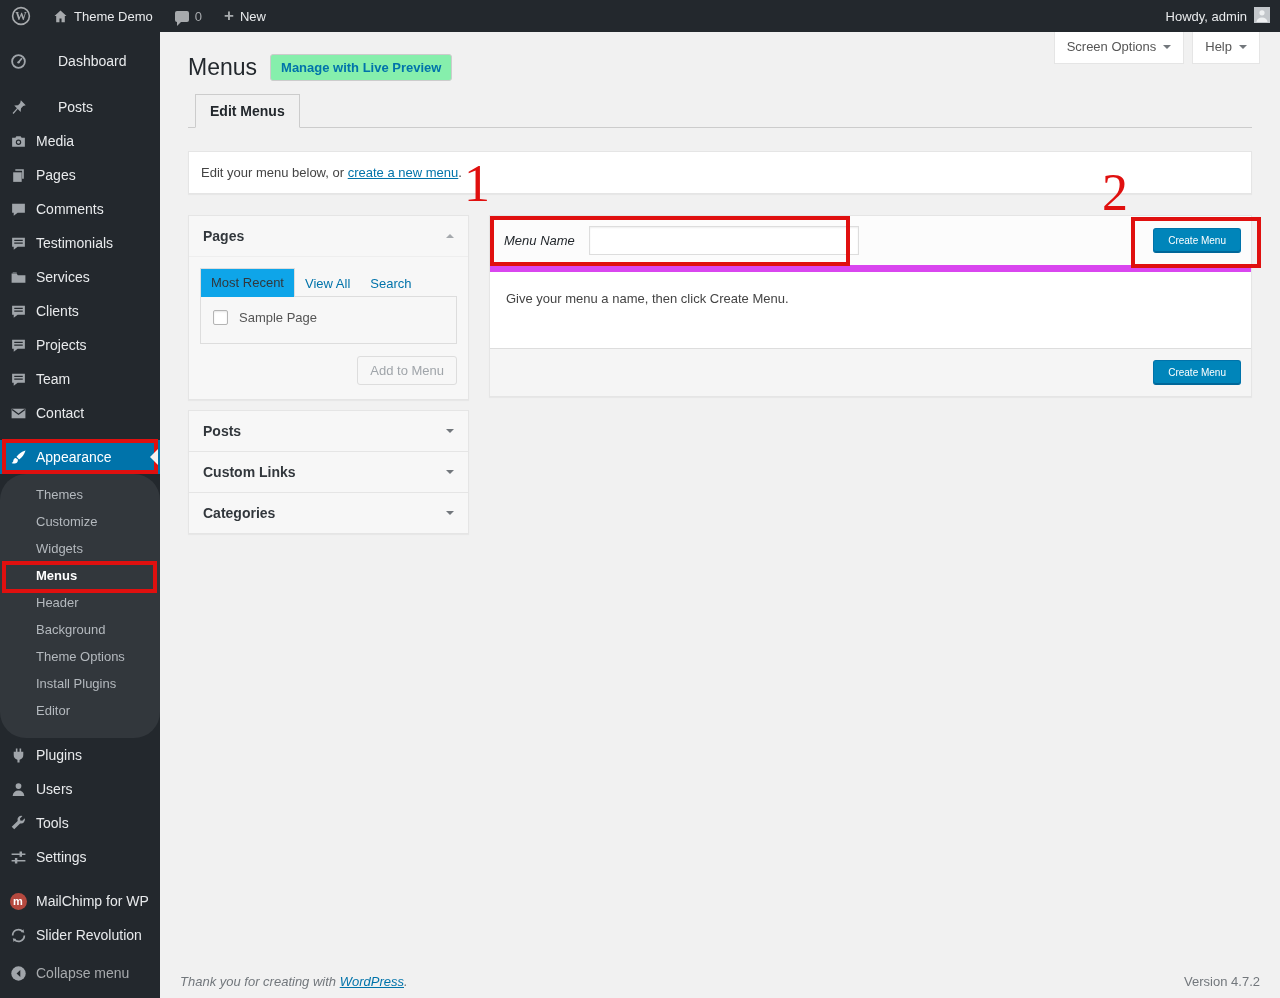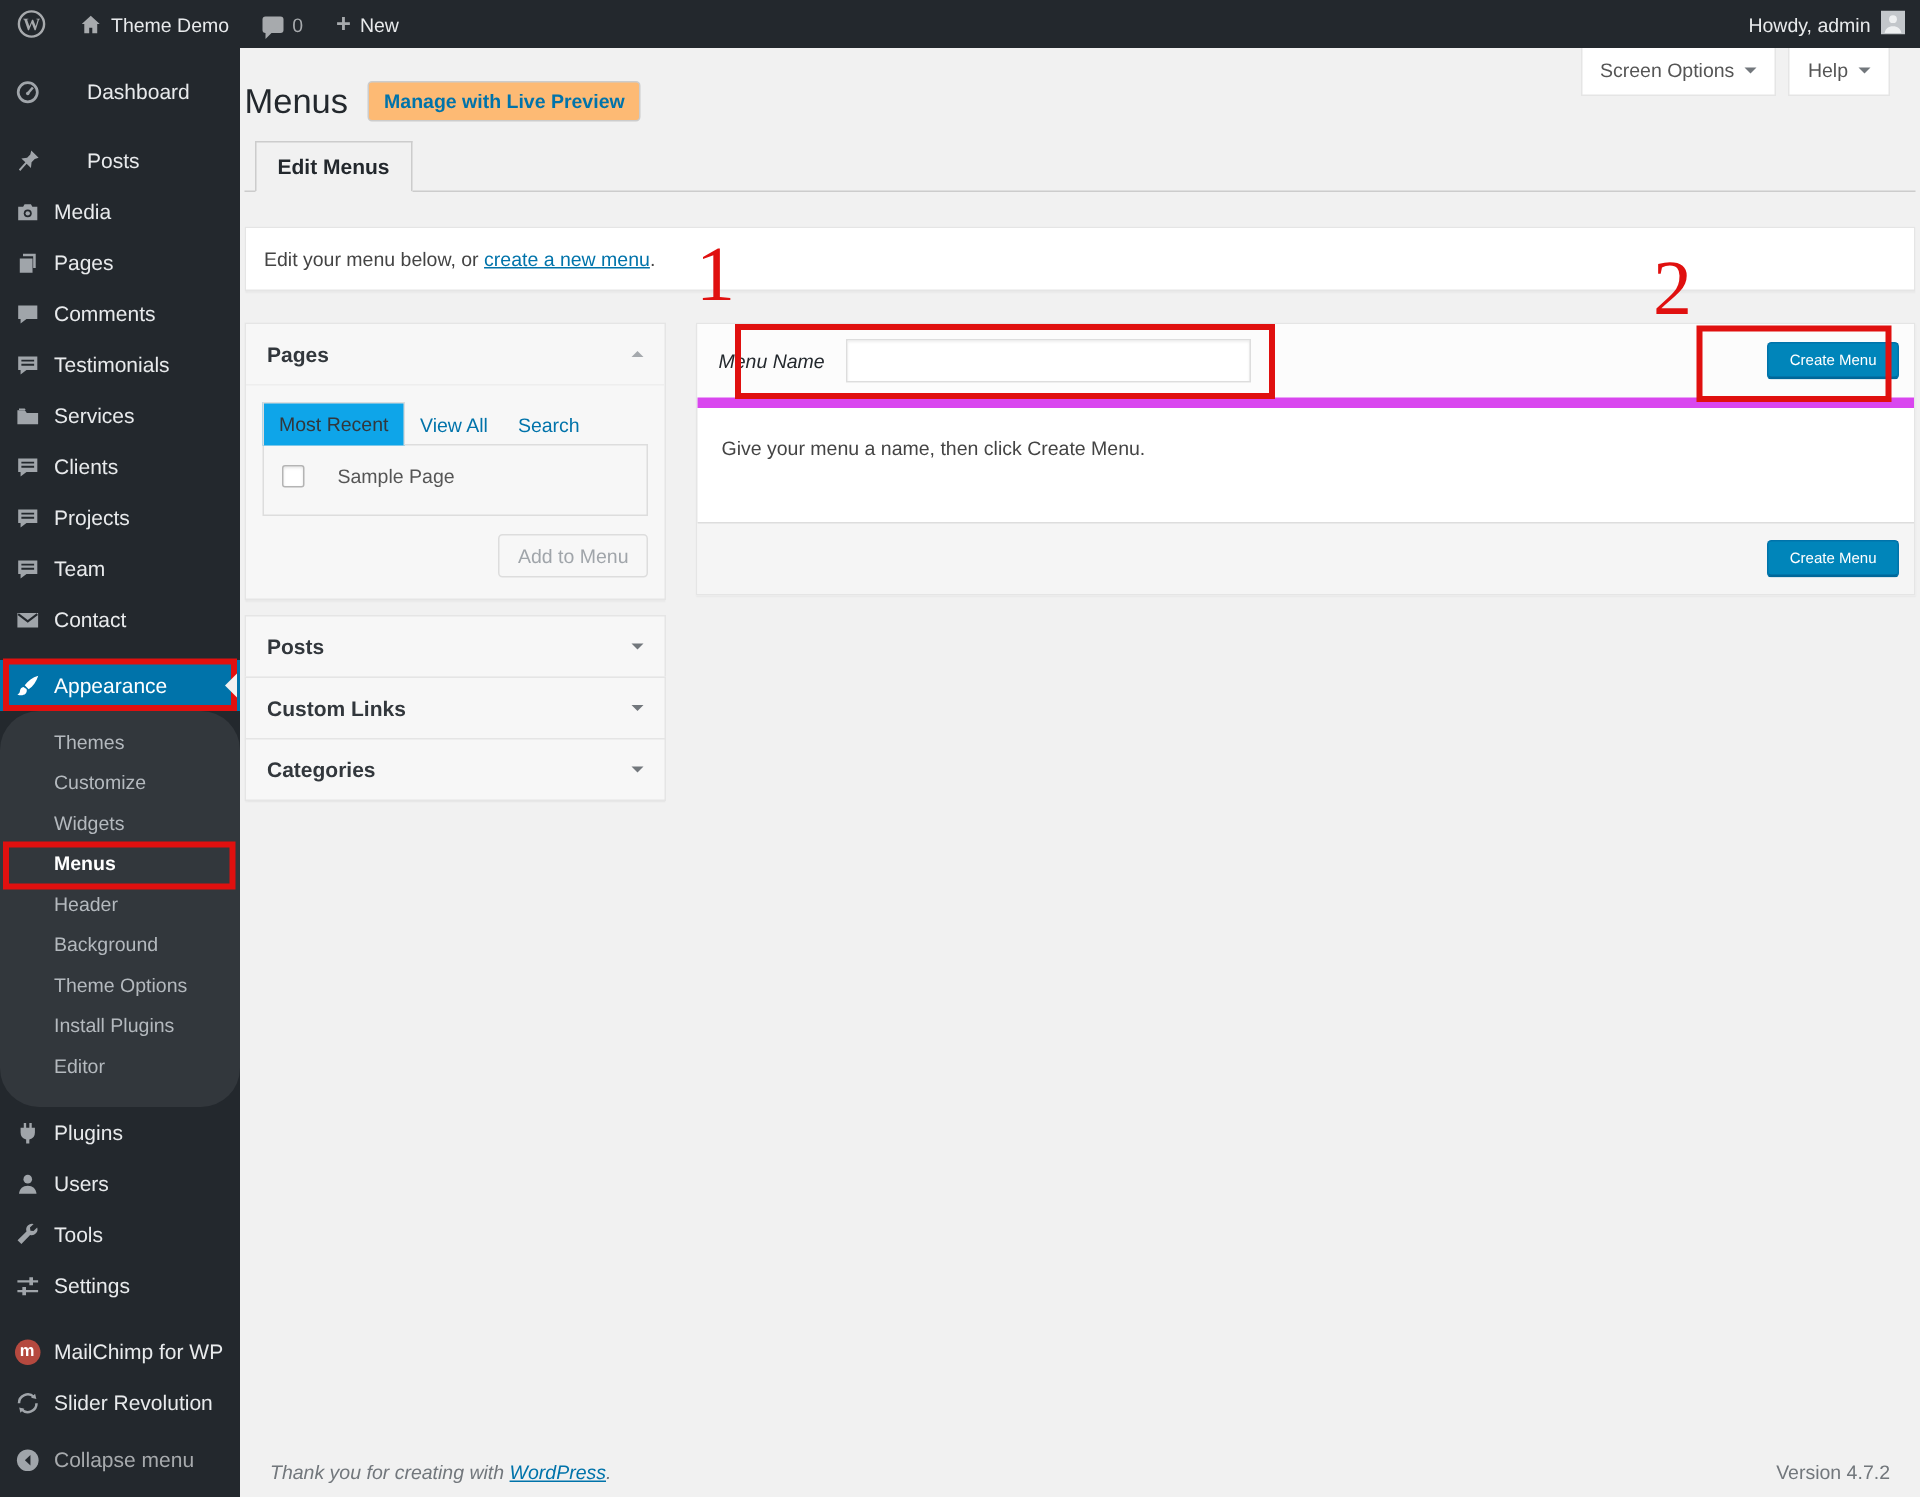--- a/index.html
+++ b/index.html
@@ -29,29 +29,29 @@
   .sep-s { margin-top:10px; }
   .mi.active { background:var(--accent,#0073aa); color:#fff; position:relative; }
   .mi.active .ico { color:#fff; }
   .submenu { background:var(--submenu,#32373c); padding:7px 0 14px;border-radius:26px; }
   .smi { display:block; line-height:27px; padding-left:36px; color:#b4b9be; font-size:13px; cursor:pointer; }
   .smi.current { color:#fff; font-weight:bold; }
   .collapse-item { margin-top:4px; color:#a7aaad; }
   .circle-badge { width:17px; height:17px; border-radius:50%; background:#b5493f; color:#fff;
     font-size:11px; font-weight:bold; display:flex; align-items:center; justify-content:center; }
   
-  .content { position:absolute; left:160px; top:32px; right:0; bottom:0; padding:0 3px; }
+  .content { position:absolute; left:160px; top:32px; right:0; bottom:0; padding:0 28px; }
   .screen-meta { position:absolute; top:0; right:20px; display:flex; gap:8px; }
   .meta-tab { background:#fff; border:1px solid #e5e5e5; border-top:none; color:#555;
     padding:7px 12px 9px; display:flex; align-items:center; gap:7px; cursor:pointer; }
   .tri-down { width:0; height:0; border:4px solid transparent; border-top-color:#72777c; margin-top:4px; }
   .tri-up { width:0; height:0; border:4px solid transparent; border-bottom-color:#a5a9ad; margin-bottom:4px; }
   .title-row { padding-top:21px; display:flex; align-items:center; gap:13px; }
   h1.page-title { margin:0; font-size:23px; font-weight:400; color:#23282d; line-height:29px; }
-  .title-action { background:#fdba74; border:1px solid #ccc; border-radius:3px; color:var(--accent,#0073aa);
+  .title-action { background:#86efac; border:1px solid #ccc; border-radius:3px; color:var(--accent,#0073aa);
     font-size:13px; font-weight:bold; padding:5px 10px; cursor:pointer; }
   .nav-tab-wrapper { margin-top:12px; border-bottom:1px solid #ccc; padding-left:7px; }
   .nav-tab { display:inline-block; background:#f1f1f1; border:1px solid #ccc; border-bottom:1px solid #f1f1f1;
     margin-bottom:-1px; padding:8px 14px; font-size:14px; font-weight:bold; color:#23282d; cursor:pointer; }
   .manage-box { margin-top:23px; background:#fff; border:1px solid #e5e5e5; padding:13px 12px;
     box-shadow:0 1px 1px rgba(0,0,0,.04); color:#444; }
   a.blue-link { color:var(--accent,#0073aa); text-decoration:underline; cursor:pointer; }
   
   .columns { display:flex; gap:20px; margin-top:21px; align-items:flex-start; }
   .col-left { width:281px; flex:none; }
@@ -59,21 +59,21 @@
   .box + .box { margin-top:-1px; }
   .box.pages { margin-bottom:11px; }
   .box-h { display:flex; justify-content:space-between; align-items:center; padding:12px 14px;
     font-size:14px; font-weight:bold; color:#32373c; cursor:pointer; }
   .box.pages .box-h { border-bottom:1px solid #eee; }
   .box-body { padding:11px 11px 14px; }
   .inner-tabs { display:flex; align-items:flex-end; position:relative; z-index:2; margin-bottom:-1px; }
   .itab { padding:6px 10px; color:var(--accent,#0073aa); cursor:pointer; }
   .itab.active { background:#0ea5e9; border:1px solid #ddd; border-bottom:none; color:#32373c; padding-bottom:7px; }
   .tabs-panel { border:1px solid #ddd; padding:13px 12px; min-height:48px; }
-  .chk-row { display:flex; align-items:flex-end; gap:22px; color:#555; }
+  .chk-row { display:flex; align-items:flex-end; gap:11px; color:#555; }
   .checkbox { width:15px; height:15px; background:#fff; border:1px solid #b4b4b4; border-radius:2px;
     box-shadow:inset 0 1px 2px rgba(0,0,0,.1); cursor:pointer; }
   .add-row { display:flex; justify-content:flex-end; padding-top:12px; }
   .btn-disabled { background:#f7f7f7; border:1px solid #ddd; border-radius:3px; color:#a0a5aa;
     font-size:13px; padding:6px 12px; }
   .col-right { flex:1; }
   .menu-edit { background:#fff; border:1px solid #e5e5e5; box-shadow:0 1px 1px rgba(0,0,0,.04); }
   .menu-header { display:flex; align-items:center; height:56px; padding:0 10px 0 14px;
     border-bottom:7px solid #d946ef; background:#fcfcfc; }
   .name-label { font-style:italic; color:#23282d; margin-right:14px; }

